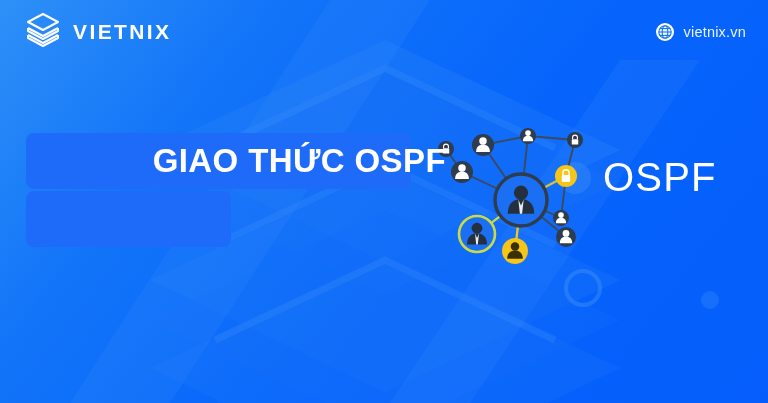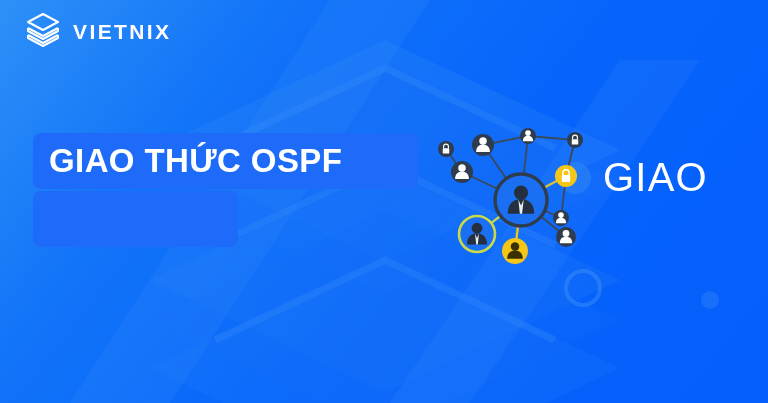--- a/index.html
+++ b/index.html
@@ -58,23 +58,24 @@
   }
   .site-url {
     color: #eaf3ff;
     font-size: 14.5px;
     letter-spacing: 0.2px;
   }
 
   
   .headline {
     position: absolute;
-    left: 33px;
+    left: 26px;
     top: 133px;
     width: 420px;
+    text-align: right;
   }
   .hl-plate {
     position: absolute;
     background: #1E6BF9;
     border-radius: 8px;
     z-index: 0;
   }
   .hl-plate.row1 { left: 0; top: 0; width: 385px; height: 56px; }
   .hl-plate.row2 { left: 0; top: 58px; width: 205px; height: 56px; }
   .hl-text {
@@ -165,30 +166,43 @@
           <path d="M19 3 L34 11 L19 19 L4 11 Z"></path>
           <path d="M4 17 L19 25 L34 17"></path>
           <path d="M4 17 L4 20 L19 28 L34 20 L34 17"></path>
           <path d="M4 24 L19 32 L34 24"></path>
           <path d="M4 24 L4 27 L19 35 L34 27 L34 24"></path>
         </g>
       </svg>
       <span class="brand-name">VIETNIX</span>
     </div>
 
+    <div class="site">
+      <svg width="20" height="20" viewBox="0 0 20 20" xmlns="http://www.w3.org/2000/svg">
+        <circle cx="10" cy="10" r="9" fill="#ffffff"></circle>
+        <g stroke="#1174F6" stroke-width="1.1" fill="none">
+          <circle cx="10" cy="10" r="6.2"></circle>
+          <ellipse cx="10" cy="10" rx="2.8" ry="6.2"></ellipse>
+          <line x1="3.8" y1="10" x2="16.2" y2="10"></line>
+          <line x1="4.9" y1="6.6" x2="15.1" y2="6.6"></line>
+          <line x1="4.9" y1="13.4" x2="15.1" y2="13.4"></line>
+        </g>
+      </svg>
+      <span class="site-url">vietnix.vn</span>
+    </div>
 
   </div>
 
   <div class="headline">
     <div class="hl-plate row1"></div>
     <div class="hl-plate row2"></div>
     <span class="hl-text">GIAO THỨC OSPF</span>
   </div>
 
-  <div class="ospf-label">GIAO</div>
+  <div class="ospf-label">OSPF</div>
 
   <div class="network">
     <svg width="170" height="170" viewBox="0 0 170 170" xmlns="http://www.w3.org/2000/svg">
       <defs>
         <g id="personGlyph">
           <circle cx="0" cy="-2.6" r="2.5" fill="#ffffff"></circle>
           <path d="M-4.6 4.6 C-4.6 1.2 -2.4 -0.3 0 -0.3 C2.4 -0.3 4.6 1.2 4.6 4.6 Z" fill="#ffffff"></path>
         </g>
         <g id="lockGlyph">
           <path d="M-2.3 -0.6 L-2.3 -2.4 A2.3 2.3 0 0 1 2.3 -2.4 L2.3 -0.6" fill="none" stroke="#ffffff" stroke-width="1.1"></path>

